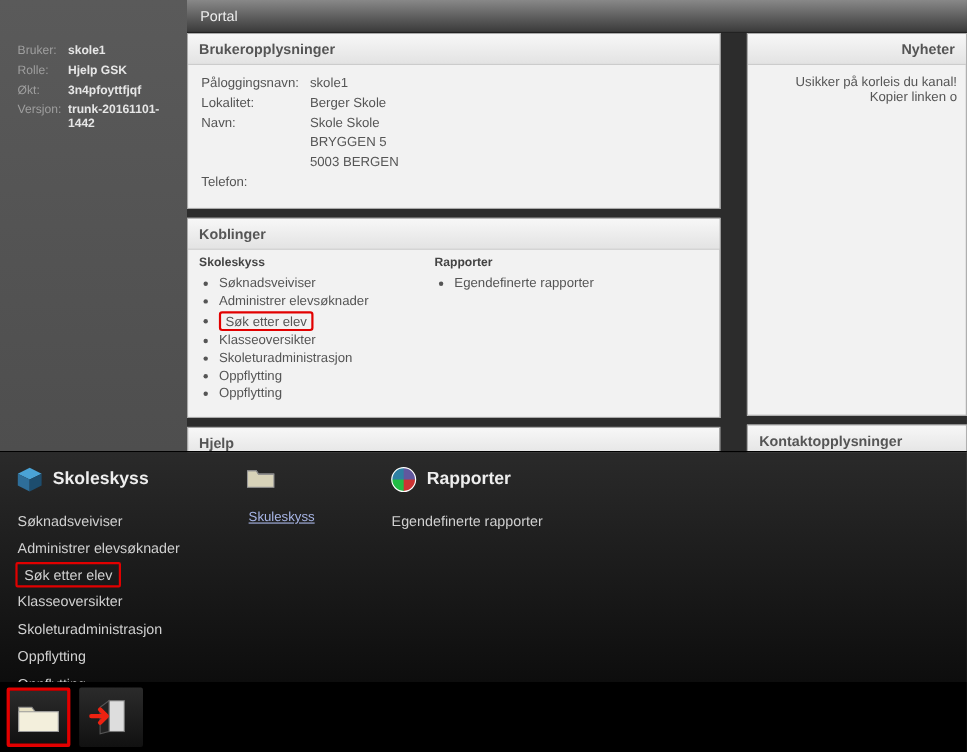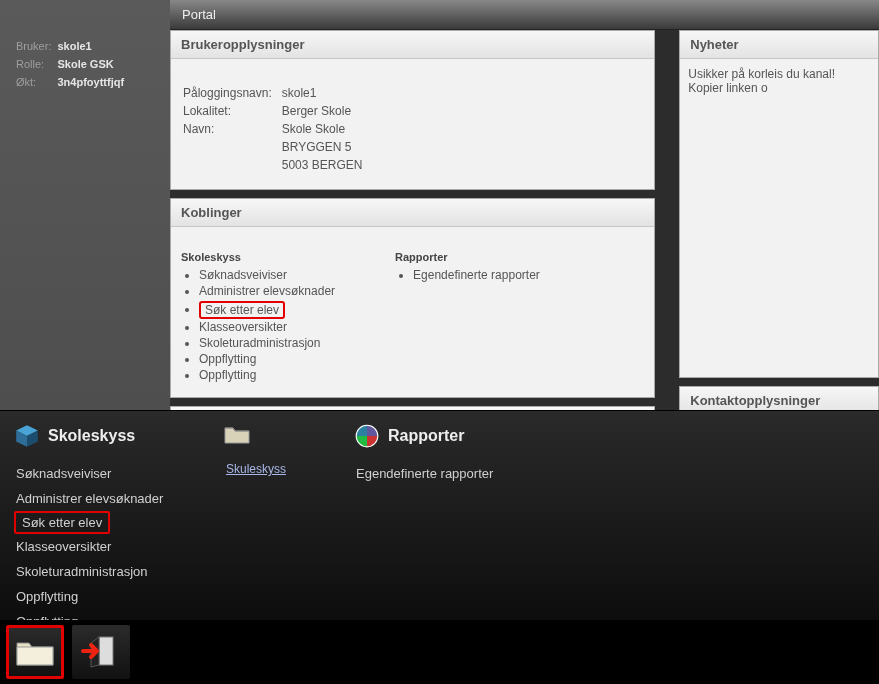--- a/index.html
+++ b/index.html
@@ -56,21 +56,21 @@
   }
   .panel-header {
     background: linear-gradient(#f7f7f7,#e3e3e3);
     border-bottom: 1px solid #c8c8c8;
     font-weight: bold;
     padding: 6px 10px;
     font-size: 13px;
     color: #555;
   }
   .panel-body {
-    padding: 24px 10px 14px 10px;
+    padding: 6px 10px 14px 10px;
     font-size: 12px;
     color: #555;
   }
   .panel-body table td { padding: 1px 8px 1px 0; vertical-align: top; }
   .kob-columns { display:flex; gap:60px; }
   .kob-col h5 { font-size:11px; font-weight:bold; color:#444; margin-bottom:4px;}
   .kob-col ul { list-style: disc; padding-left: 18px; }
   .kob-col li { padding:1px 0; color:#555; }
   .highlight-red {
     border: 2px solid #e20000;
@@ -135,25 +135,29 @@
 
 <div class="sidebar-left">
   <table>
     <tbody>
         <tr>
           <td class="lbl">Bruker:</td>
         <td class="val">skole1</td>
         </tr>
     <tr>
           <td class="lbl">Rolle:</td>
-        <td class="val">Skole GSK</td>
+        <td class="val">Hjelp GSK</td>
         </tr>
     <tr>
           <td class="lbl">Økt:</td>
         <td class="val">3n4pfoyttfjqf</td>
+        </tr>
+    <tr>
+          <td class="lbl">Versjon:</td>
+        <td class="val">trunk-20161101-1442</td>
         </tr>
   </tbody>
     </table>
 </div>
 
 <div class="main">
   <div class="portal-header">Portal</div>
   <div class="panels">
     <div class="col-left">
       <div class="panel">
@@ -173,20 +177,24 @@
                   <td>Navn:</td>
                 <td>Skole Skole</td>
                 </tr>
             <tr>
                   <td></td>
                   <td>BRYGGEN 5</td>
                 </tr>
             <tr>
                   <td></td>
                   <td>5003 BERGEN</td>
+                </tr>
+            <tr>
+                  <td>Telefon:</td>
+                  <td></td>
                 </tr>
           </tbody>
             </table>
         </div>
       </div>
 
       <div class="panel">
         <div class="panel-header">Koblinger</div>
         <div class="panel-body">
           <div class="kob-columns">
@@ -211,21 +219,21 @@
           </div>
         </div>
       </div>
 
       <div class="panel" style="margin-bottom:18px;">
         <div class="panel-header">Hjelp</div>
       </div>
     </div>
 
     <div class="col-right">
-      <div class="panel" style="height:348px;">
+      <div class="panel" style="height:348px;text-align:right;">
         <div class="panel-header">Nyheter</div>
         <div class="panel-body" style="padding:4px 2px;">
           <div class="news-row">
             <span>Usikker på korleis du kanal! Kopier linken o</span>
           </div>
         </div>
       </div>
       <div class="panel" style="margin-bottom:0;">
         <div class="panel-header">Kontaktopplysninger</div>
         <div class="kontakt-body">

